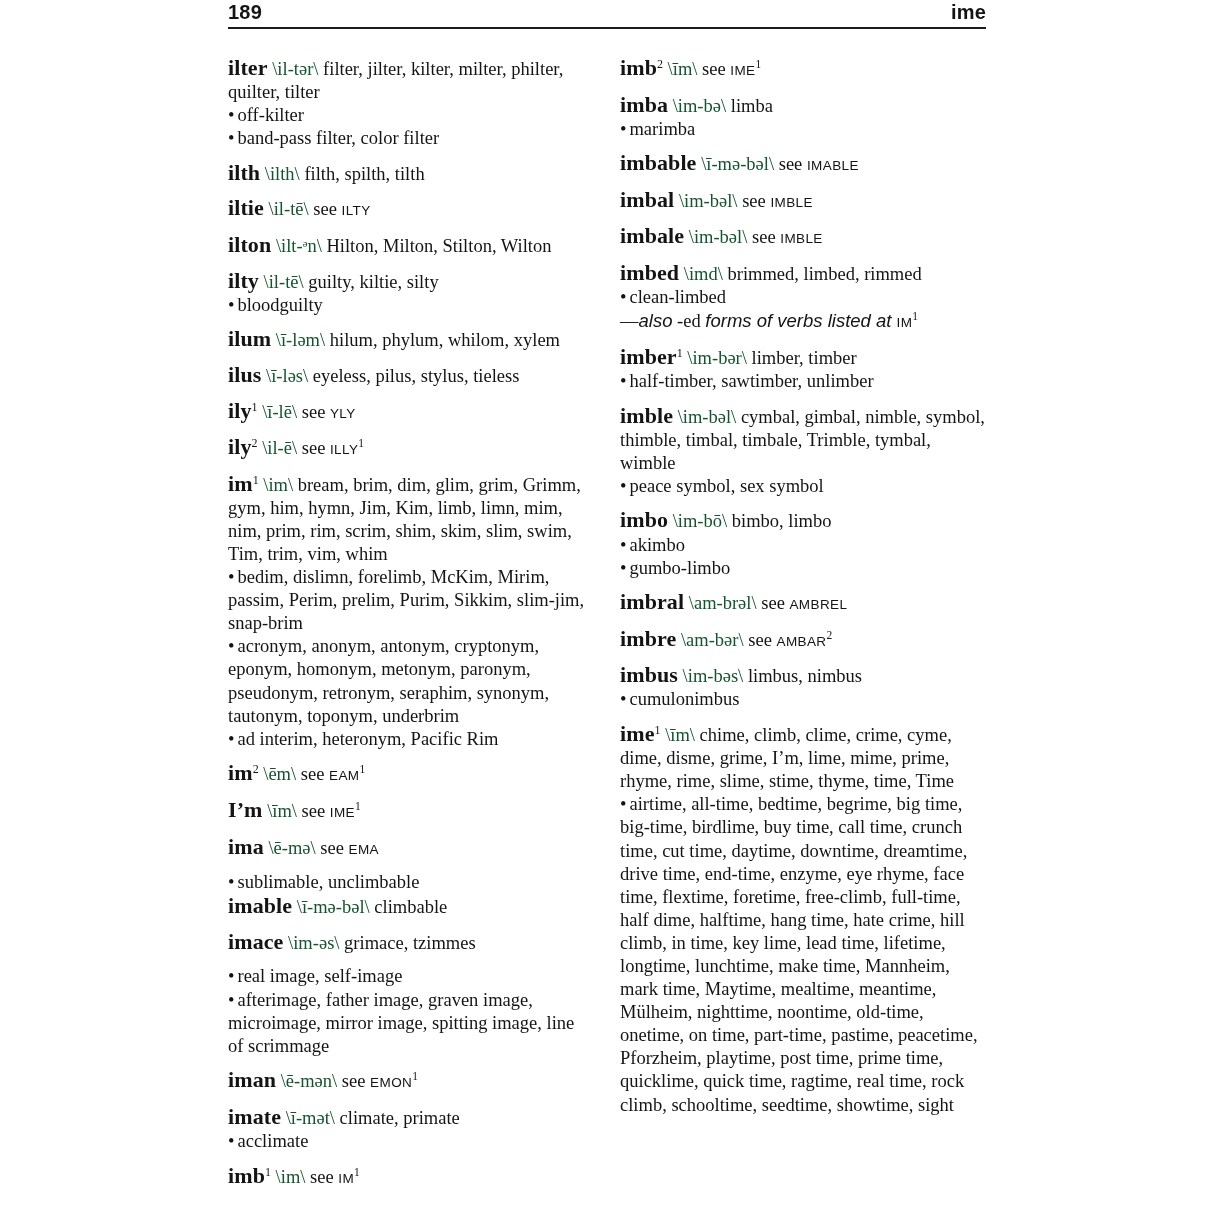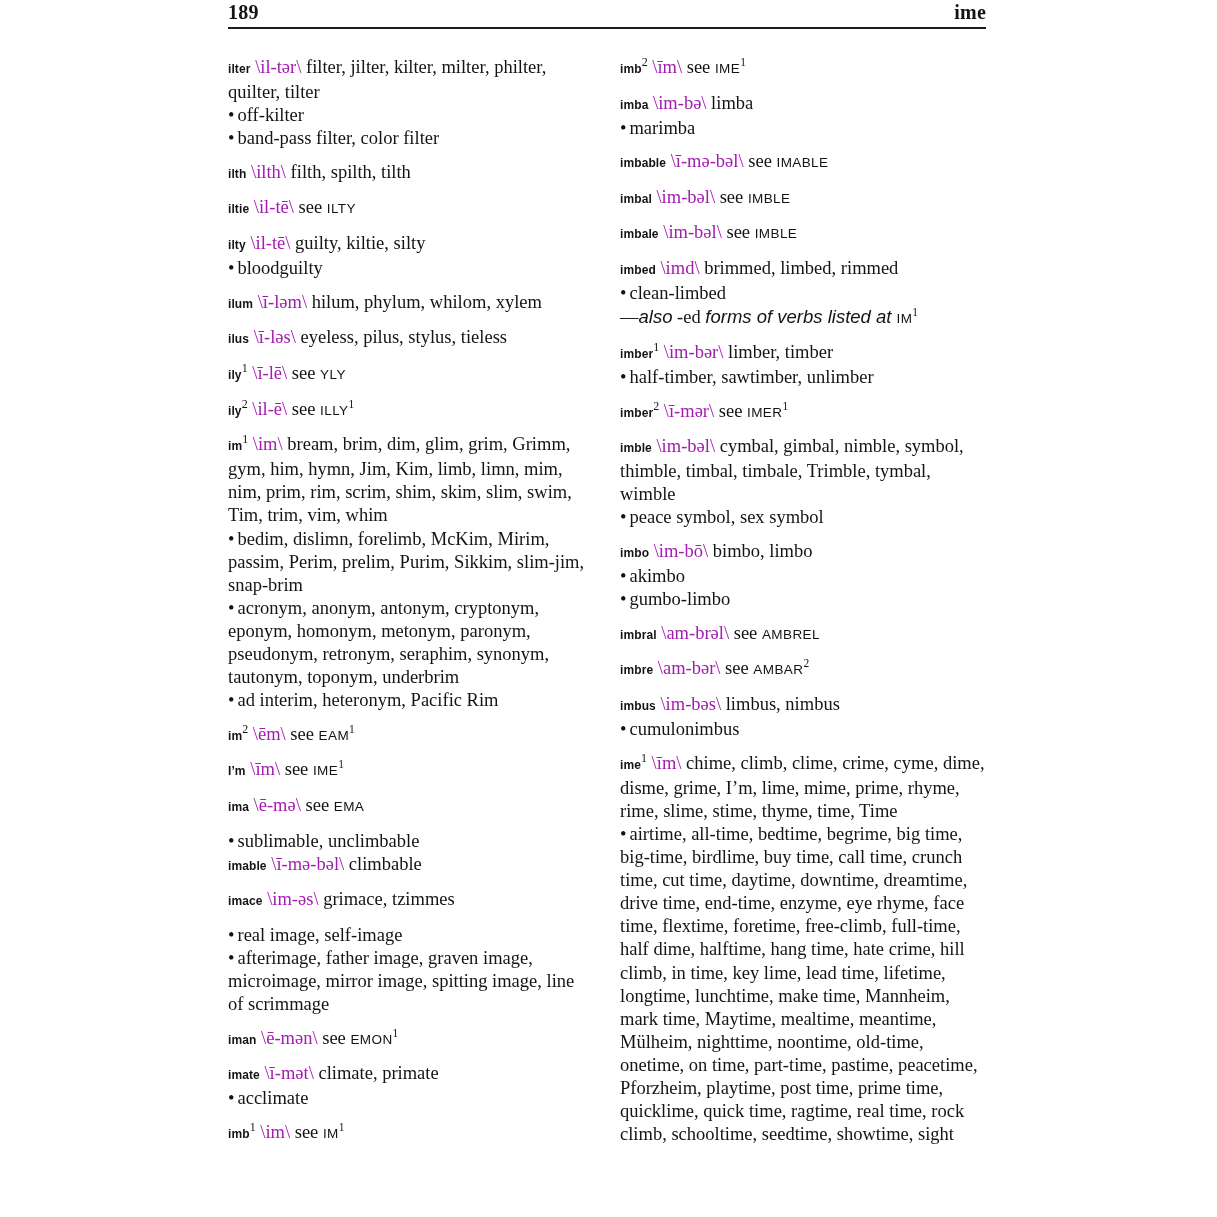--- a/index.html
+++ b/index.html
@@ -7,36 +7,36 @@
   body {
     font-family:"Liberation Serif","DejaVu Serif",serif;
     font-size:18.5px; line-height:23.1px; color:#141414;
   }
   .page { position:absolute; left:228px; top:2px; width:758px; height:1213px; overflow:hidden; }
   .pagehead {
     display:flex; justify-content:space-between; align-items:flex-end;
     border-bottom:2px solid #1c1c1c; padding-bottom:5px;
   }
   .pno,.gw {
-    font-family:Liberation Serif, serif;
+    font-family:Liberation Sans, sans-serif;
     font-weight:bold; font-size:20px; line-height:20px; letter-spacing:0.2px;
   }
   .cols { display:flex; gap:26px; margin-top:27px; }
   .col { width:366px; flex:none; }
   .entry { margin-bottom:10.5px; }
   .line { margin:0; text-align:left; }
   .hw {
-    font-family:Liberation Sans, sans-serif;
-    font-weight:bold; font-size:12px; letter-spacing:0.1px;
+    font-family:Liberation Serif, serif;
+    font-weight:bold; font-size:22px; letter-spacing:0.1px;
   }
   sup.hsup {
     font-family:"Liberation Serif","DejaVu Serif",serif;
     font-weight:normal; font-size:12px; line-height:0;
   }
-  .pron { color:#a21caf;text-align:right; }
+  .pron { color:#14532d;text-align:right; }
   .sc {
     font-family:"Liberation Sans","DejaVu Sans",sans-serif;
     font-size:13.5px; letter-spacing:0.4px;
   }
   sup.rsup { font-size:11.5px; line-height:0; }
   .bu { padding-right:3px; }
   .note i { font-family:Liberation Sans, sans-serif; }
 </style>
 </head>
 <body>
@@ -51,20 +51,23 @@
         <div class="entry">
           <p class="line head"><span class="hw">ilter</span><span class="pron"> \il-tər\ </span><span class="words">filter, jilter, kilter, milter, philter, quilter, tilter</span></p>
           <p class="line bullet"><span class="bu">•</span><span class="words">off-kilter</span></p>
           <p class="line bullet"><span class="bu">•</span><span class="words">band-pass filter, color filter</span></p>
         </div>
         <div class="entry">
           <p class="line head"><span class="hw">ilth</span><span class="pron"> \ilth\ </span><span class="words">filth, spilth, tilth</span></p>
         </div>
         <div class="entry">
           <p class="line head"><span class="hw">iltie</span><span class="pron"> \il-tē\ </span><span class="seelbl">see </span><span class="sc">ILTY</span></p>
+        </div>
+        <div class="entry">
+          <p class="line head"><span class="hw">ilton</span><span class="pron"> \ilt-ᵊn\ </span><span class="words">Hilton, Milton, Stilton, Wilton</span></p>
         </div>
         <div class="entry">
           <p class="line head"><span class="hw">ilty</span><span class="pron"> \il-tē\ </span><span class="words">guilty, kiltie, silty</span></p>
           <p class="line bullet"><span class="bu">•</span><span class="words">bloodguilty</span></p>
         </div>
         <div class="entry">
           <p class="line head"><span class="hw">ilum</span><span class="pron"> \ī-ləm\ </span><span class="words">hilum, phylum, whilom, xylem</span></p>
         </div>
         <div class="entry">
           <p class="line head"><span class="hw">ilus</span><span class="pron"> \ī-ləs\ </span><span class="words">eyeless, pilus, stylus, tieless</span></p>
@@ -132,23 +135,20 @@
         <div class="entry">
           <p class="line head"><span class="hw">imbed</span><span class="pron"> \imd\ </span><span class="words">brimmed, limbed, rimmed</span></p>
           <p class="line bullet"><span class="bu">•</span><span class="words">clean-limbed</span></p>
           <p class="line note"><span class="nr">—</span><i class="ni">also</i><span class="nr"> -ed </span><i class="ni">forms of verbs listed at </i><span class="sc">IM</span><sup class="rsup">1</sup></p>
         </div>
         <div class="entry">
           <p class="line head"><span class="hw">imber</span><sup class="hsup">1</sup><span class="pron"> \im-bər\ </span><span class="words">limber, timber</span></p>
           <p class="line bullet"><span class="bu">•</span><span class="words">half-timber, sawtimber, unlimber</span></p>
         </div>
         <div class="entry">
-          <p class="line head"><span class="hw">imber</span><sup class="hsup">2</sup><span class="pron"> \ī-mər\ </span><span class="seelbl">see </span><span class="sc">IMER</span><sup class="rsup">1</sup></p>
-        </div>
-        <div class="entry">
           <p class="line head"><span class="hw">imble</span><span class="pron"> \im-bəl\ </span><span class="words">cymbal, gimbal, nimble, symbol, thimble, timbal, timbale, Trimble, tymbal, wimble</span></p>
           <p class="line bullet"><span class="bu">•</span><span class="words">peace symbol, sex symbol</span></p>
         </div>
         <div class="entry">
           <p class="line head"><span class="hw">imbo</span><span class="pron"> \im-bō\ </span><span class="words">bimbo, limbo</span></p>
           <p class="line bullet"><span class="bu">•</span><span class="words">akimbo</span></p>
           <p class="line bullet"><span class="bu">•</span><span class="words">gumbo-limbo</span></p>
         </div>
         <div class="entry">
           <p class="line head"><span class="hw">imbral</span><span class="pron"> \am-brəl\ </span><span class="seelbl">see </span><span class="sc">AMBREL</span></p>

